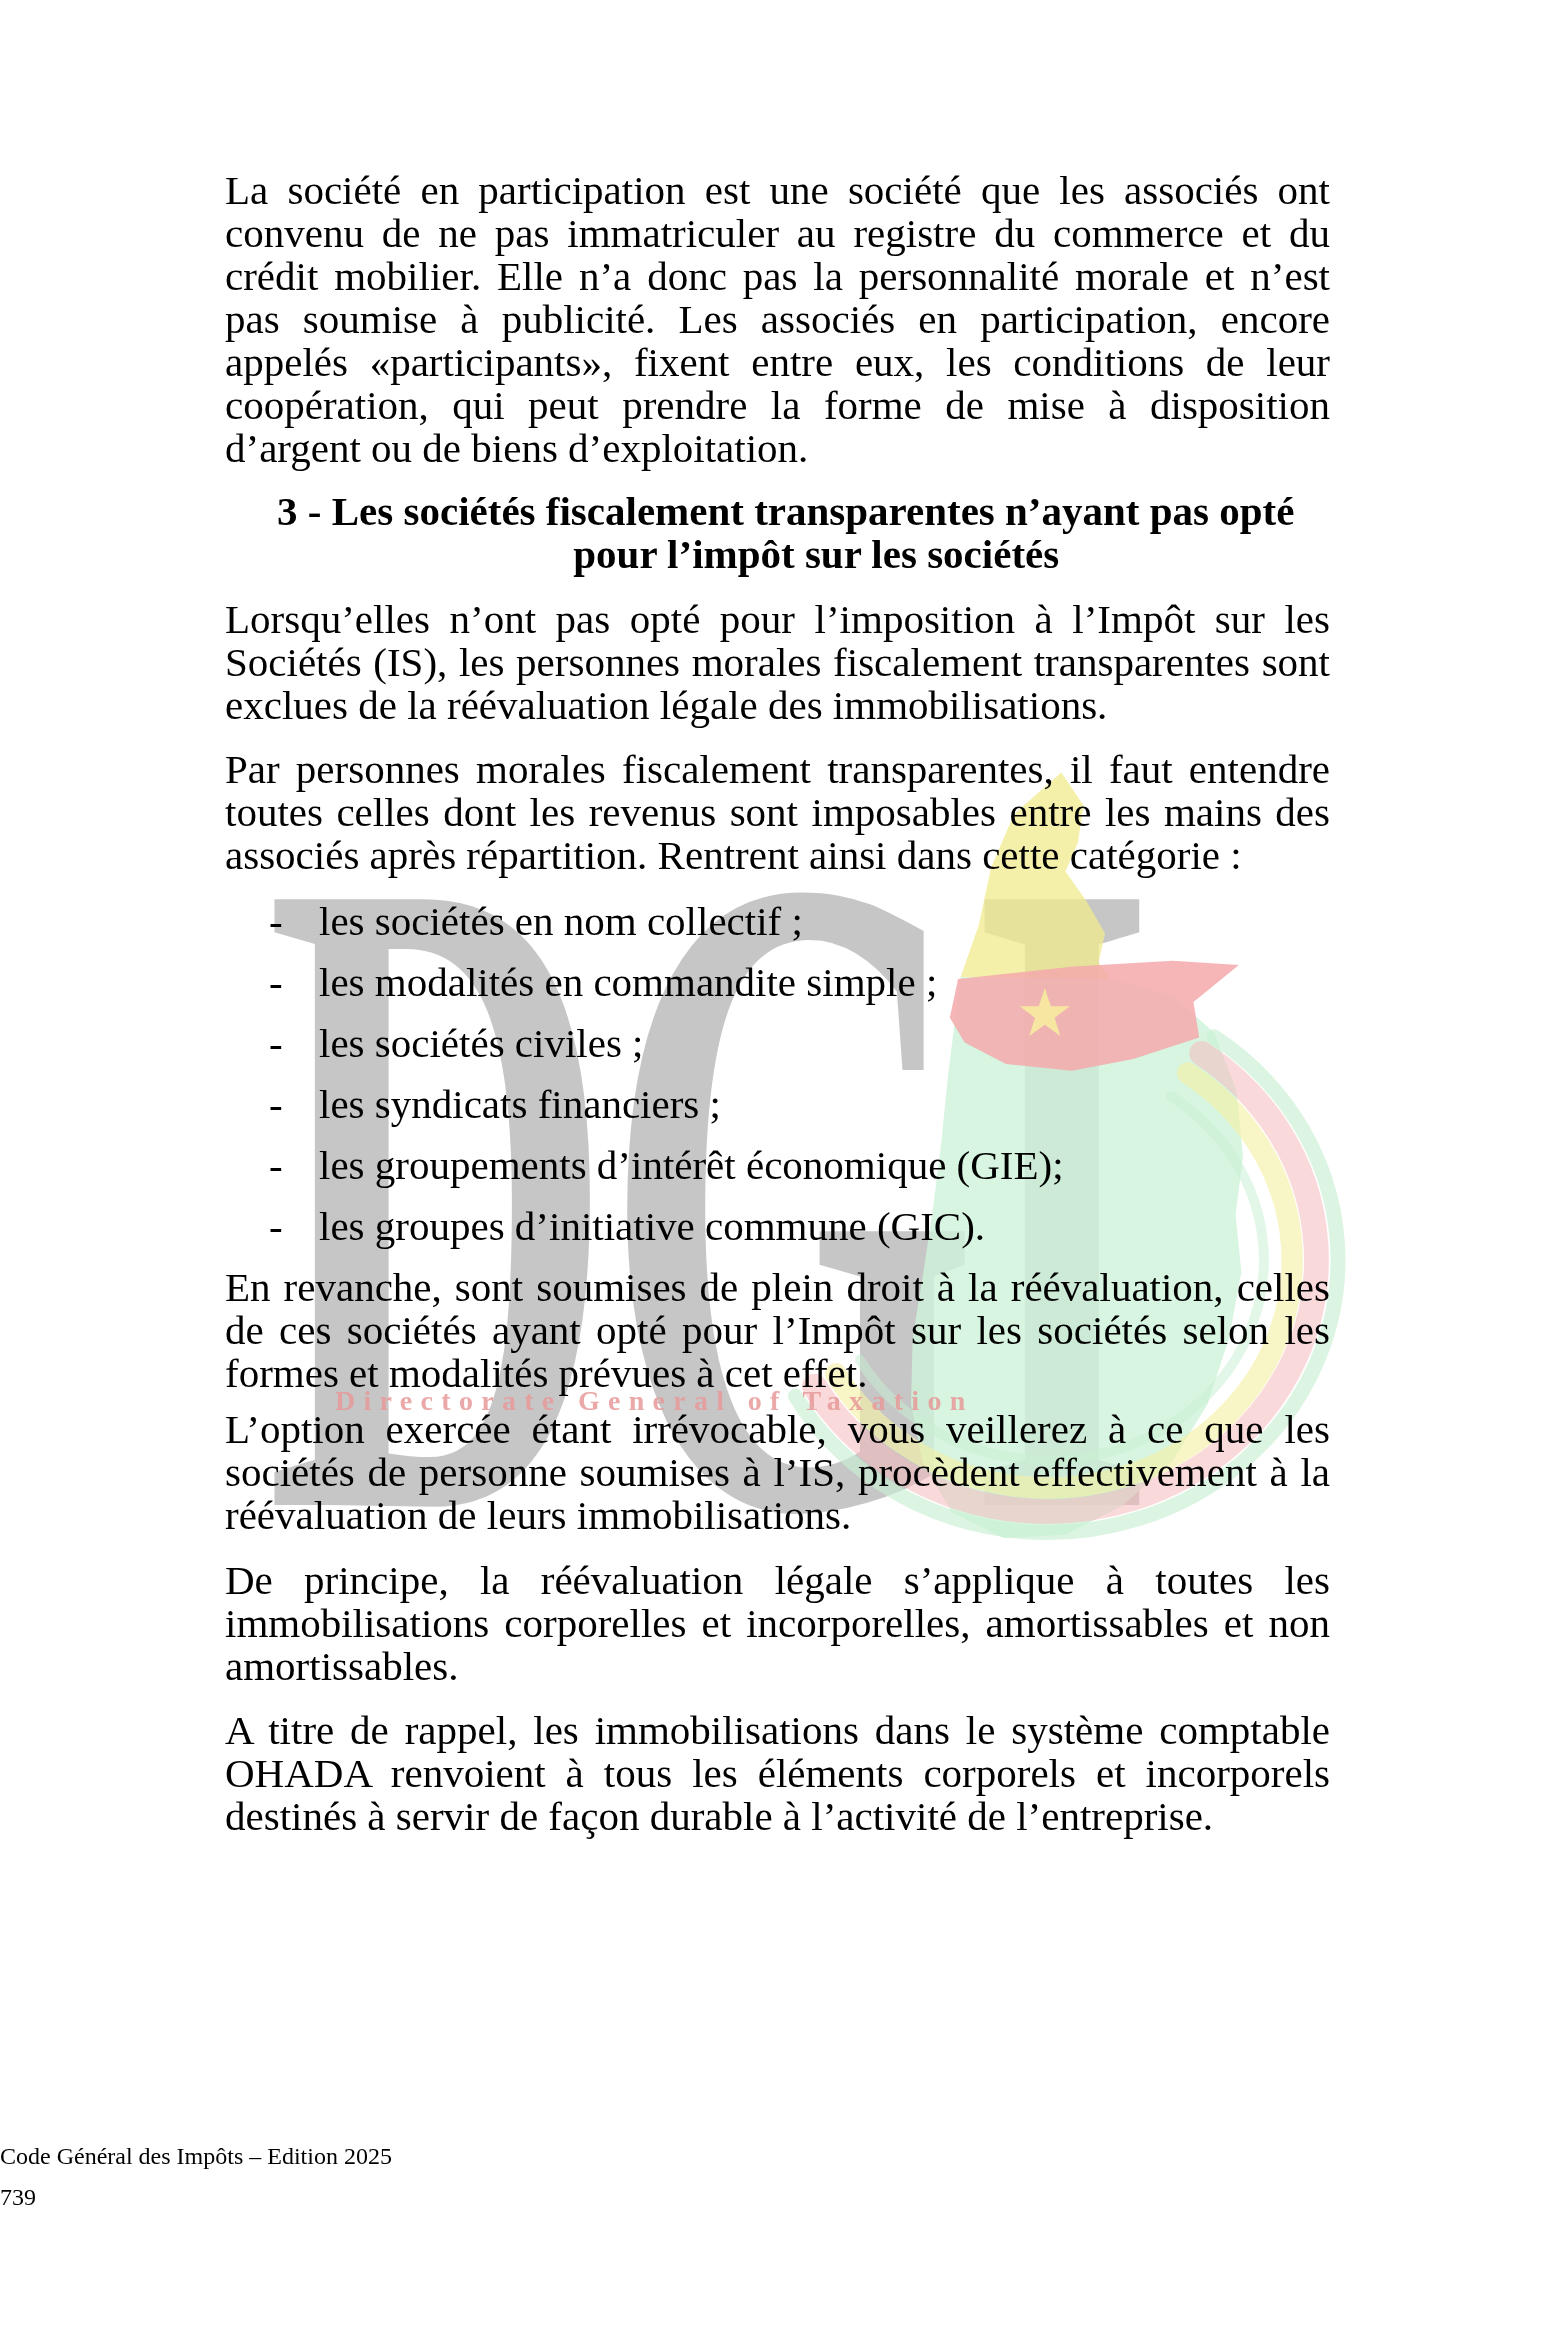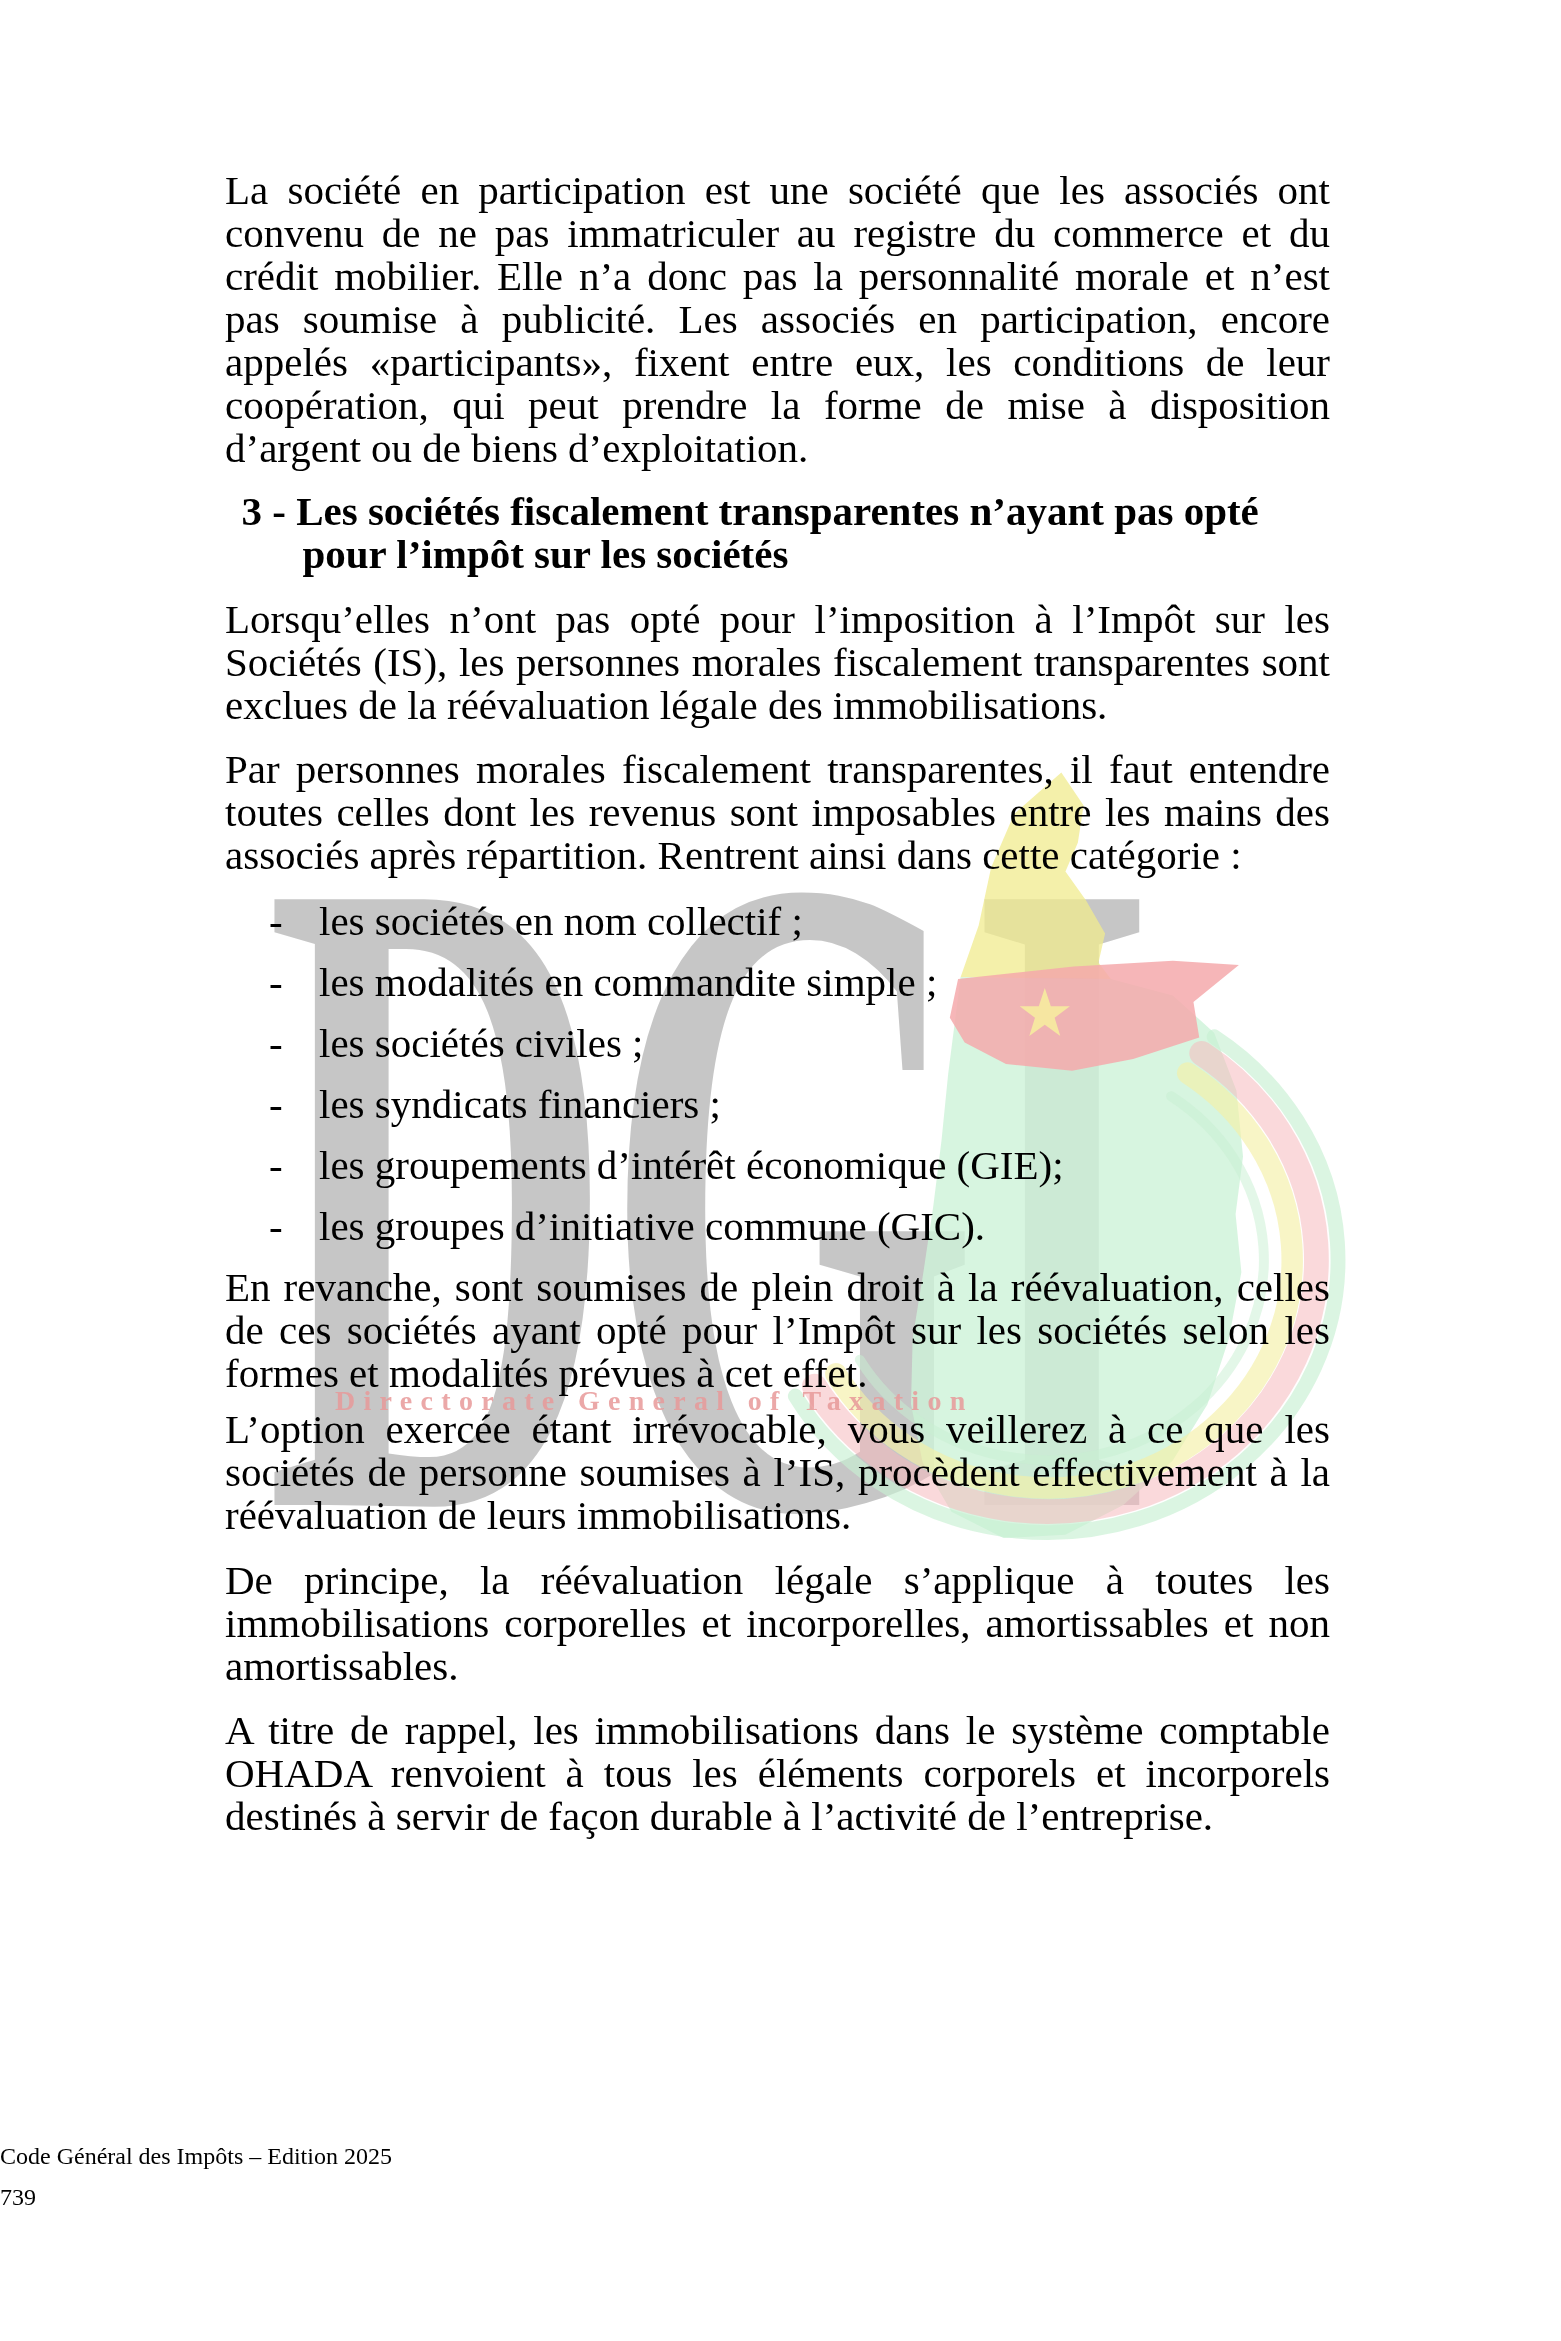--- a/index.html
+++ b/index.html
@@ -43,21 +43,21 @@
     font-size:41px; line-height:43px;
     text-align:justify;
     z-index:5;
   }
   .content .para { margin-top:21.5px; }
   .p1 { margin-top:169px !important; }
   .h3 {
     font-weight:bold;
     margin:20px 0 0 16.5px;
     padding-left:61px; text-indent:-61px;
-    text-align:left;
+    text-align:center;
   }
   .hD, .h1n { font-weight:bold; text-align:left; }
   .hD { margin-top:25px; }
   .h1n { margin-top:18px; }
   .wm-list { margin-top:23px; }
   .li { margin-left:44px; margin-bottom:18px; text-align:left; }
   .li .dash { display:inline-block; width:50px; }
   .p4 { margin-top:15px !important; }
   .p5 { margin-top:13.2px !important; }
   .p8 { margin-top:25px !important; }

